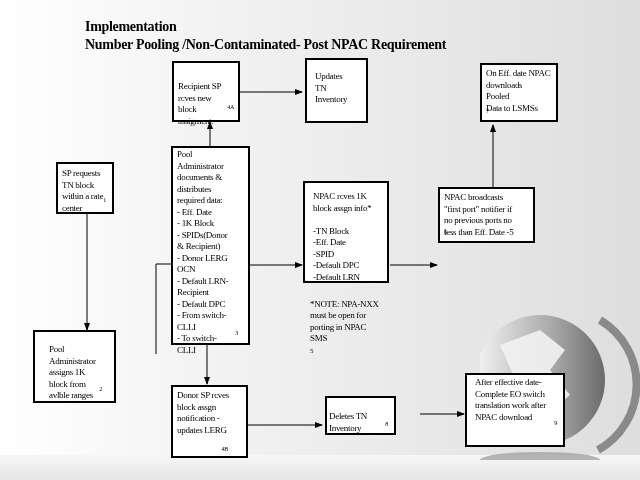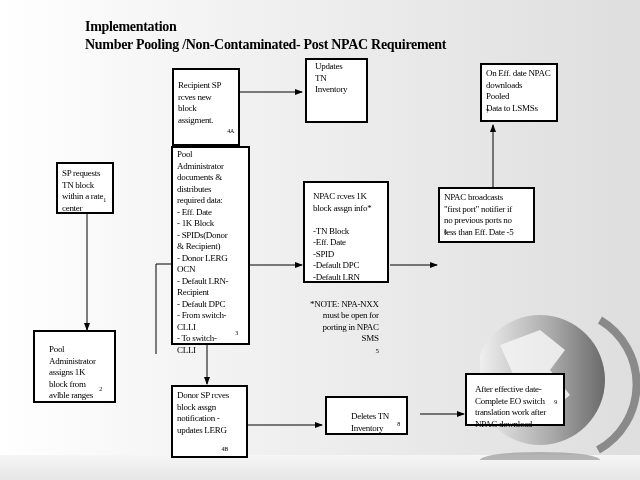--- a/index.html
+++ b/index.html
@@ -6,21 +6,21 @@
   body { width:640px; height:480px; position:relative; overflow:hidden;
     font-family:"Liberation Serif", serif; color:#000;
     background: linear-gradient(90deg, #ffffff 0%, #f2f2f2 35%, #dedede 100%); }
   .footerband { position:absolute; left:0; top:455px; width:640px; height:25px;
     background: linear-gradient(180deg, #f6f6f6 0%, #e6e6e6 100%); }
   .title { position:absolute; left:85px; top:18px; font-size:14px; font-weight:bold; line-height:18px; letter-spacing:-0.3px; }
   .box { position:absolute; background:#fff; border:2px solid #000; box-sizing:border-box;
     font-size:9px; line-height:11.5px; padding:3px 4px; letter-spacing:-0.3px; }
   .box .txt { white-space:pre-line; }
   .num { position:absolute; font-size:6px; }
-  .note { position:absolute; font-size:9px; line-height:11.5px; white-space:pre-line; letter-spacing:-0.3px;text-align:right; }
+  .note { position:absolute; font-size:9px; line-height:11.5px; white-space:pre-line; letter-spacing:-0.3px; }
   .footer-text { position:absolute; top:484px; font-size:17px;margin-top:44px; }
   svg.conn { position:absolute; left:0; top:0; }
   .globe { position:absolute; left:480px; top:300px; }
 </style>
 </head>
 <body>
 
 <div class="footerband"></div>
 
 <svg class="globe" width="160" height="160" viewBox="0 0 160 160">
@@ -55,29 +55,29 @@
     <polyline points="156,354 156,264 184,264" marker-end="url(#ah)" transform="translate(0,0)"></polyline>
     <line x1="250" y1="265" x2="302" y2="265" marker-end="url(#ah)"></line>
     <line x1="390" y1="265" x2="437" y2="265" marker-end="url(#ah)"></line>
     <line x1="493" y1="188" x2="493" y2="125" marker-end="url(#ah)"></line>
     <line x1="207" y1="345" x2="207" y2="384" marker-end="url(#ah)"></line>
     <line x1="246" y1="425" x2="322" y2="425" marker-end="url(#ah)"></line>
     <line x1="420" y1="414" x2="464" y2="414" marker-end="url(#ah)"></line>
   </g>
 </svg>
 
-<div class="box" style="left:172px;top:68px;width:68px;height:78px;padding-top:10px;">
+<div class="box" style="left:172px;top:61px;width:68px;height:61px;padding-top:18px;">
   <div class="txt"> Recipient SP
 rcves new
 block
 assigment.</div>
   <span class="num" style="right:4px;bottom:7px;">4A</span>
 </div>
 
-<div class="box" style="left:305px;top:58px;width:63px;height:65px;padding-left:8px;padding-top:1px;">
+<div class="box" style="left:305px;top:58px;width:63px;height:65px;padding-left:8px;padding-top:11px;">
   <div class="txt">Updates
 TN
 Inventory</div>
 </div>
 
 <div class="box" style="left:480px;top:63px;width:78px;height:59px;">
   <div class="txt">On Eff. date NPAC
 downloads
  Pooled
 Data to LSMSs</div>
@@ -150,26 +150,26 @@
 </div>
 
 <div class="box" style="left:171px;top:385px;width:77px;height:73px;">
   <div class="txt">Donor SP rcves
 block assgn
 notification -
 updates LERG</div>
   <span class="num" style="right:18px;bottom:1px;">4B</span>
 </div>
 
-<div class="box" style="left:325px;top:396px;width:83px;height:39px;padding-top:13px;padding-left:24px;">
+<div class="box" style="left:325px;top:396px;width:71px;height:39px;padding-top:13px;padding-left:2px;">
   <div class="txt">Deletes TN Inventory</div>
   <span class="num" style="right:6px;bottom:3px;">8</span>
 </div>
 
-<div class="box" style="left:465px;top:373px;width:100px;height:53px;padding-left:8px;padding-top:9px;">
+<div class="box" style="left:465px;top:373px;width:100px;height:74px;padding-left:8px;padding-top:2px;">
   <div class="txt">After effective date-
 Complete EO switch
 translation work after
 NPAC download</div>
   <span class="num" style="right:6px;bottom:16px;">9</span>
 </div>
 
 <div class="footer-text" style="left:55px;">11/21/97</div>
 <div class="footer-text" style="left:290px;text-decoration:underline;">D.Navickas</div>
 

